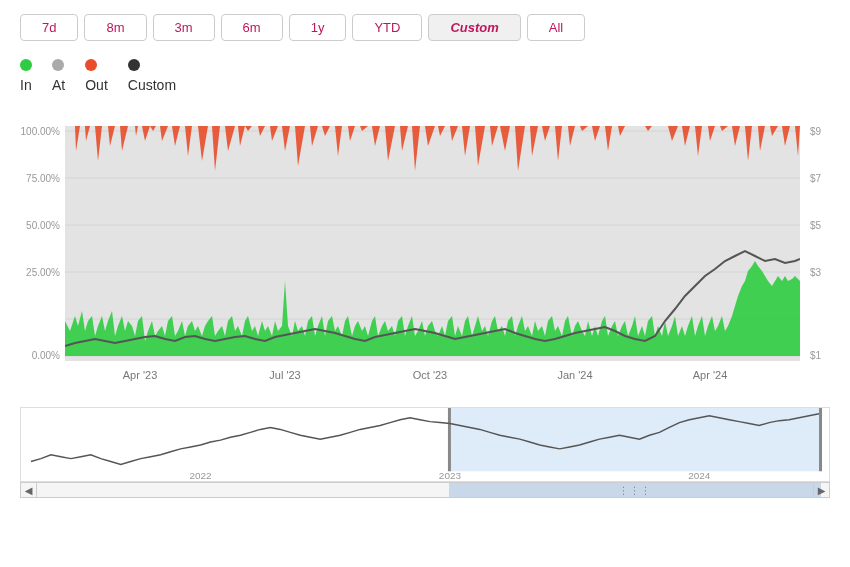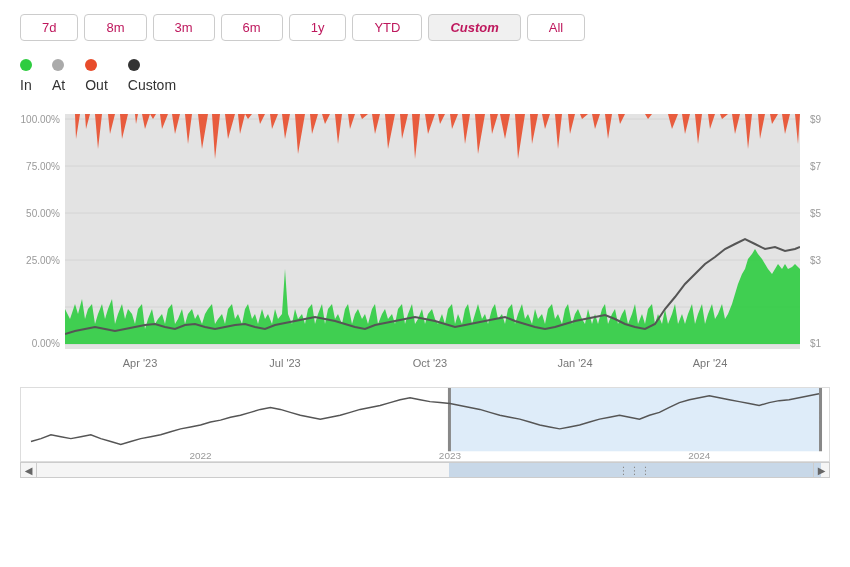--- a/index.html
+++ b/index.html
@@ -48,21 +48,21 @@
       flex-direction: column;
     }
     .legend-dot {
       width: 12px;
       height: 12px;
       border-radius: 50%;
     }
 
     .chart-container {
       position: relative;
-      margin: 4px 20px;
+      margin: 16px 20px;
       height: 270px;
     }
 
     .main-chart {
       width: 100%;
       height: 100%;
     }
 
     .mini-chart-container {
       position: relative;

